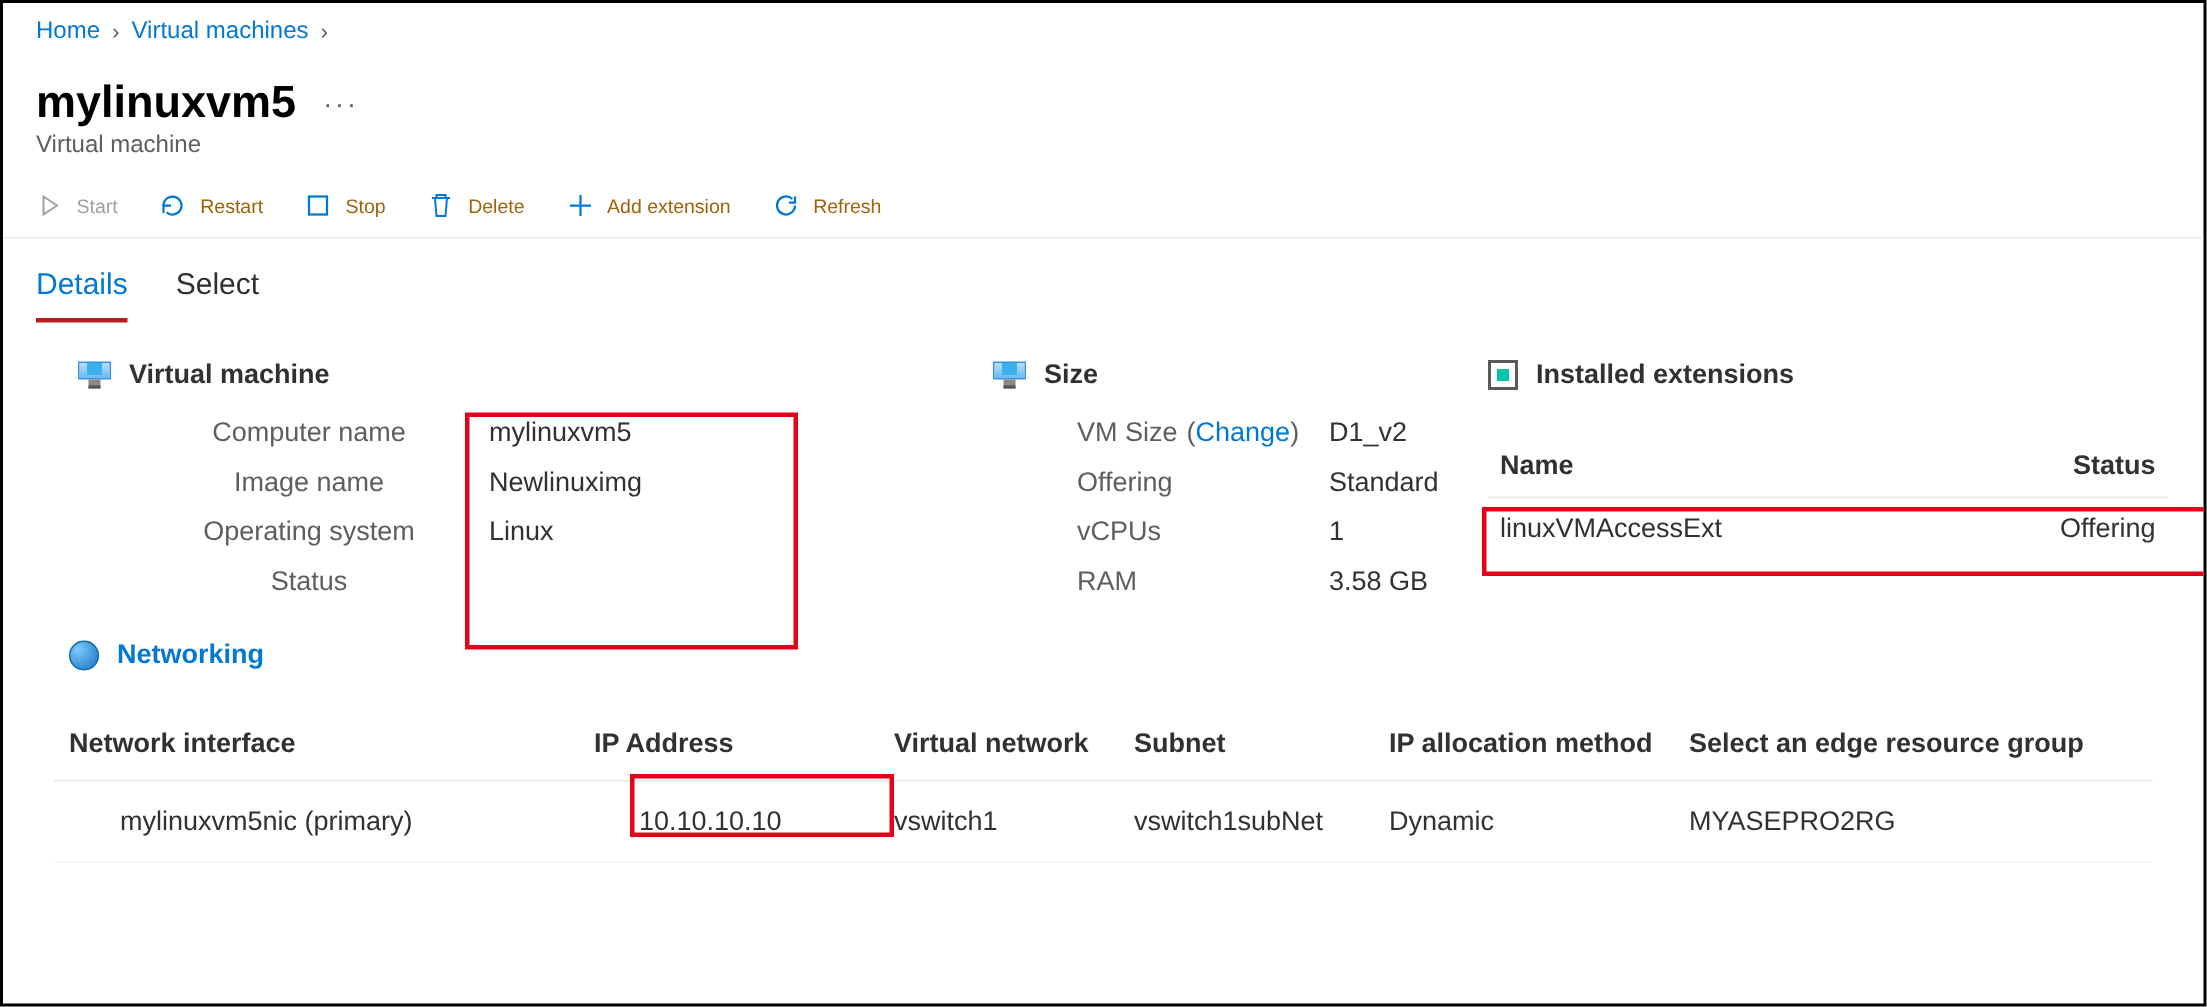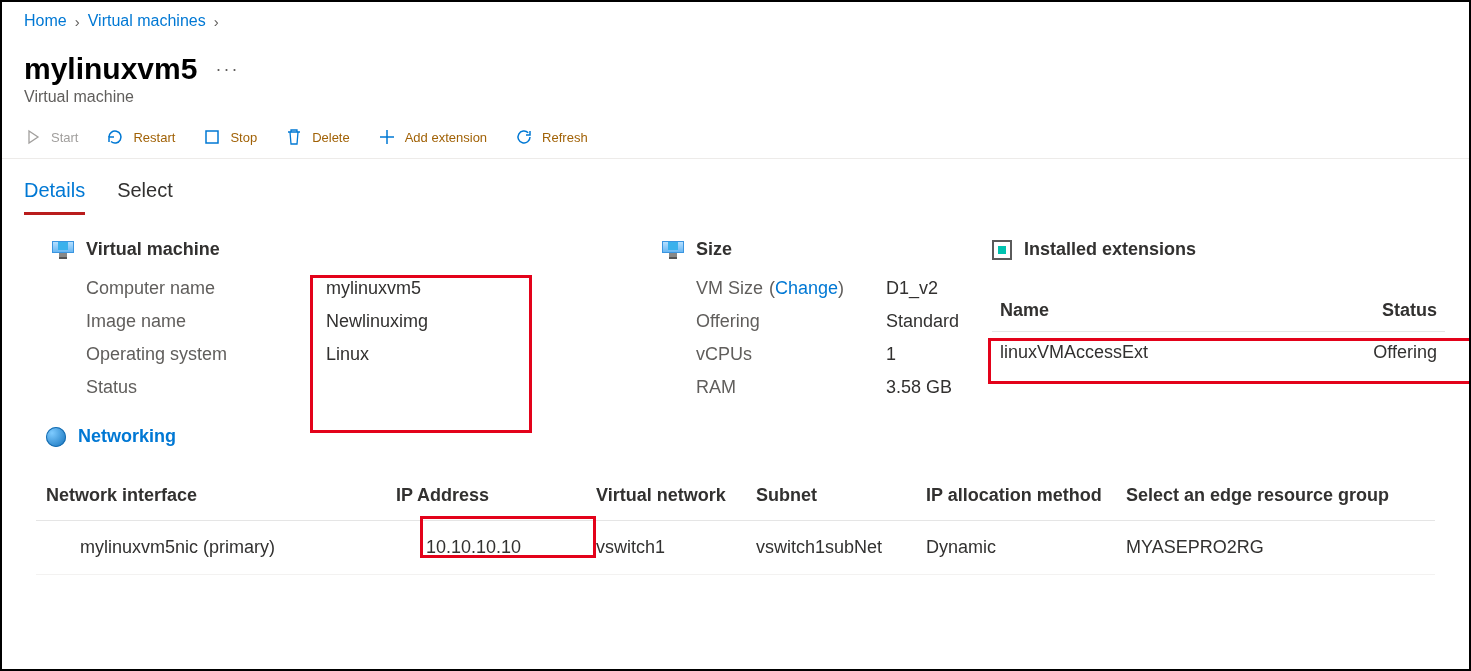--- a/index.html
+++ b/index.html
@@ -92,24 +92,24 @@
     background: radial-gradient(circle at 30% 30%, #7ecbff, #0d6db8);
     box-shadow: 0 0 0 1px #186db0 inset;
   }
   .kv {
     display: grid;
     grid-template-columns: 240px 1fr;
     row-gap: 12px;
     padding-left: 34px;
     font-size: 18px;
   }
-  .kv .k { color: #605e5c; }
+  .kv .k { color: #605e5c; text-align: center; }
   .kv .v { color: #323130; }
   .kv.size { grid-template-columns: 190px 1fr; padding-left: 0; }
-  .kv.size .k { display:flex; gap:6px; align-items:baseline;}
+  .kv.size .k { display:flex; gap:6px; align-items:baseline;margin-left:22px;}
   .link-inline { color:#0078d4; cursor:pointer;}
   .highlight-box {
     border: 3px solid #e3021a;
     position: absolute;
     pointer-events: none;
   }
   .ext-table { padding-top: 12px; width: 100%; }
   .ext-head, .ext-row { display: grid; grid-template-columns: 1fr auto; padding: 10px 8px; font-size: 18px; }
   .ext-head { font-weight: 600; border-bottom: 1px solid #e5e5e5; }
   .ext-row { }

